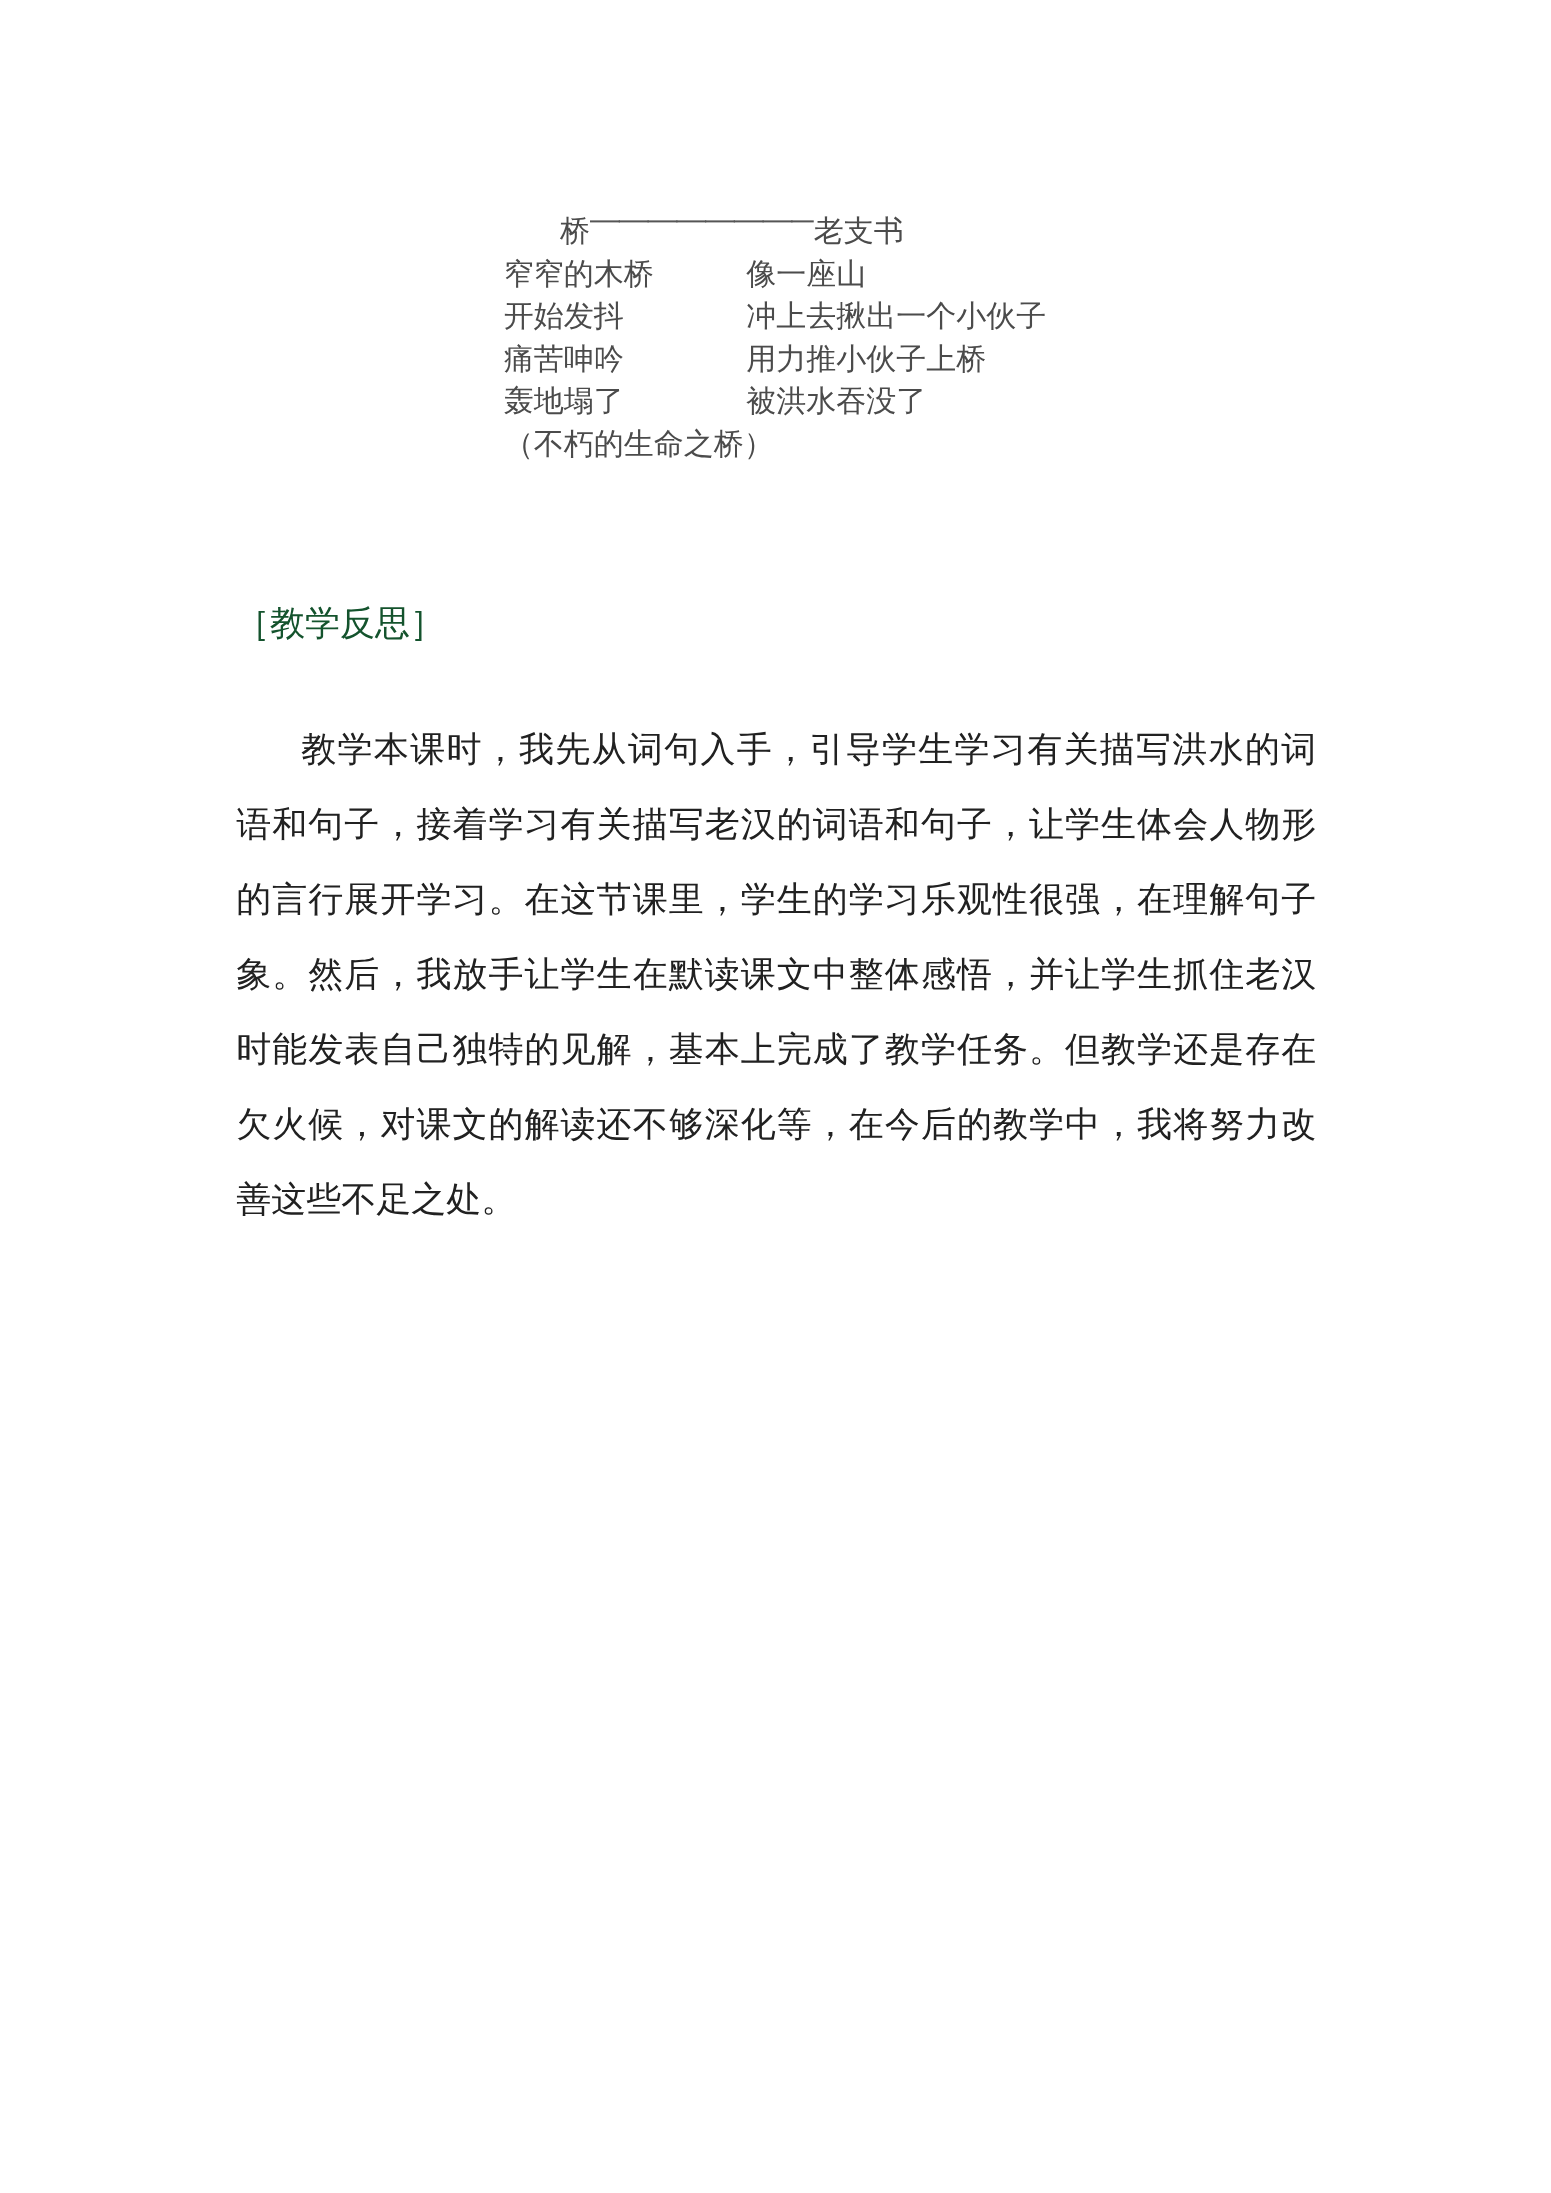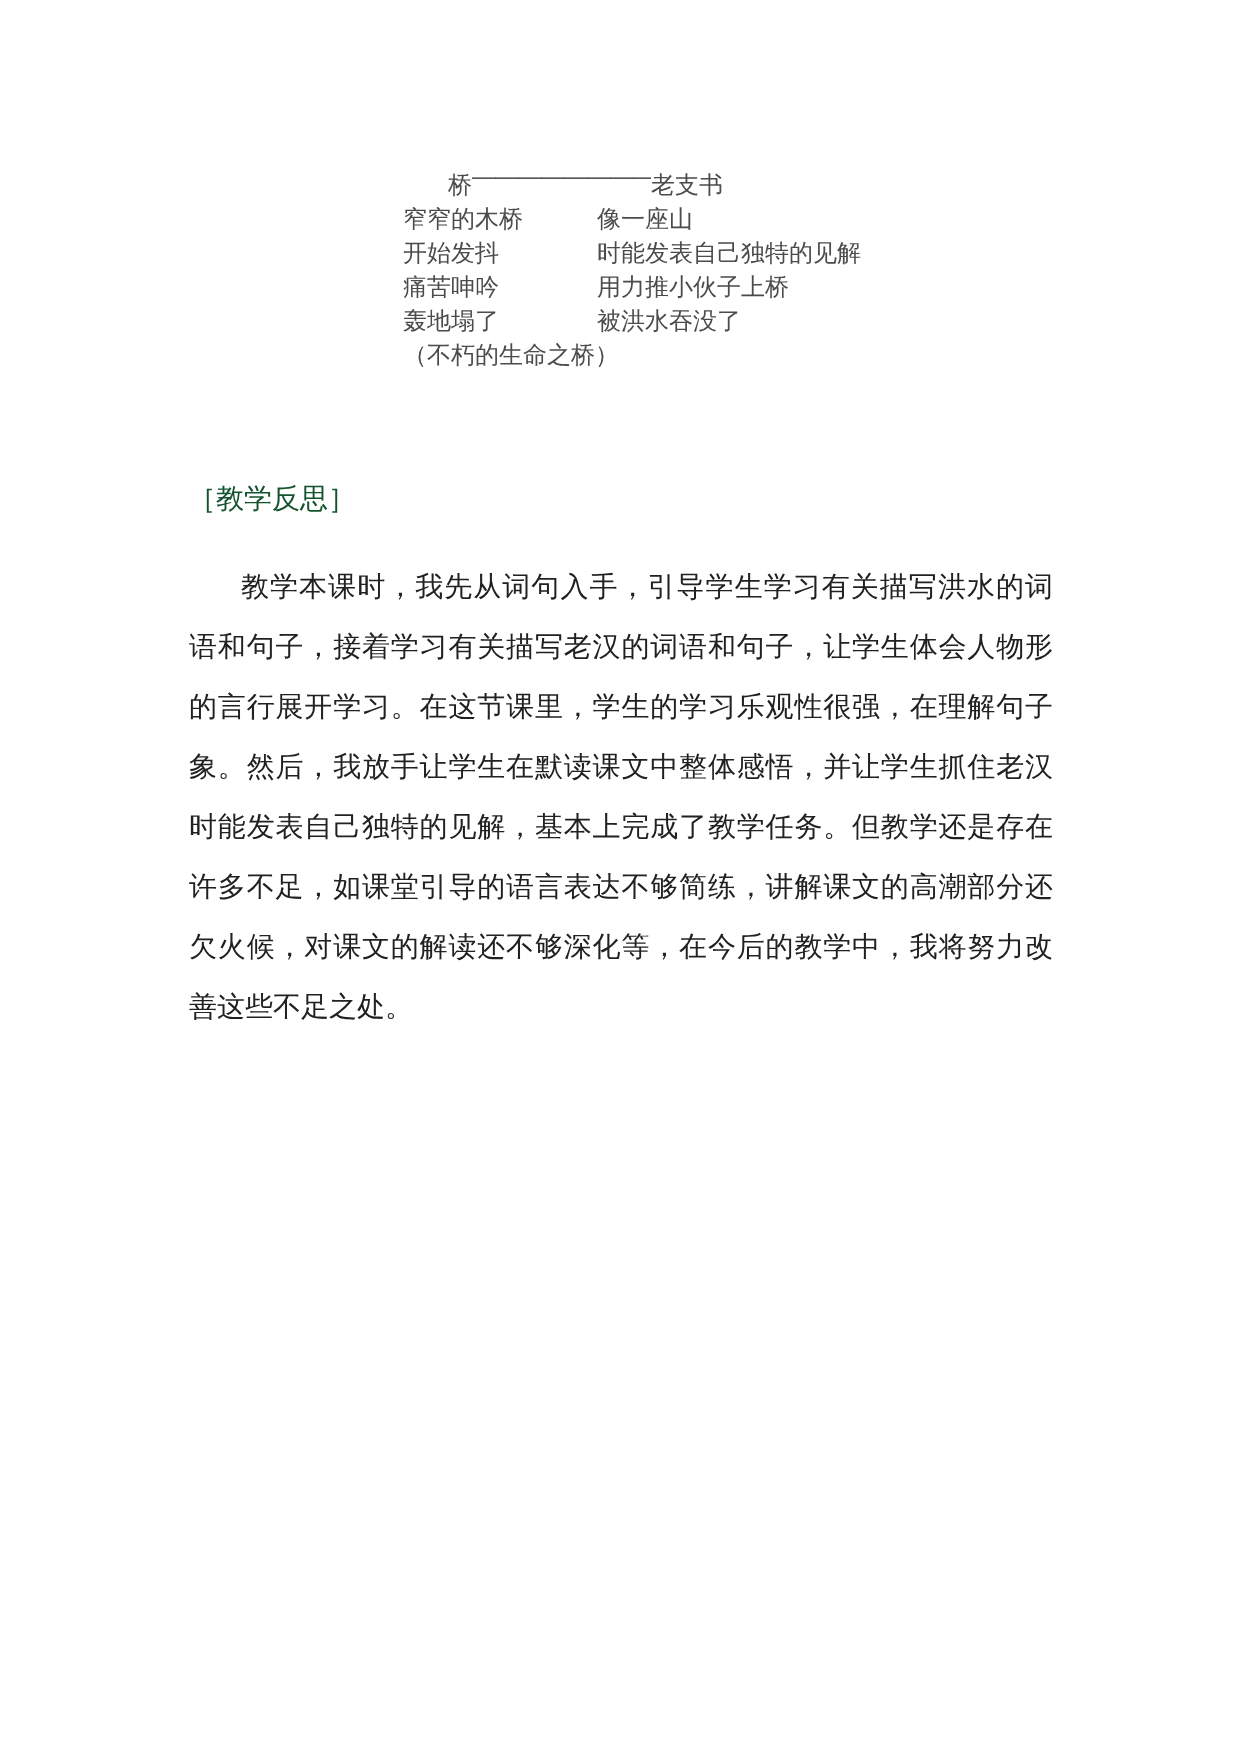--- a/index.html
+++ b/index.html
@@ -60,21 +60,21 @@
     font-size: 28px;
     font-weight: normal;
     line-height: 40px;
     color: #14532d;
   }
 
   
   .reflection-body {
     position: absolute;
     left: 189px;
-    top: 557px;
+    top: 571px;
     width: 864px;
     font-family: "Liberation Serif", serif;
     font-size: 28px;
     line-height: 60px;
     color: #212121;
   }
   .par-line {
     height: 60px;
     text-align: justify;
     text-align-last: justify;
@@ -96,38 +96,37 @@
 
   <section class="board">
     <div class="board-title">
       <span>桥</span><span class="connector">——————————</span><span>老支书</span>
     </div>
 
     <div class="board-row">
       <span class="col-left">窄窄的木桥</span><span class="col-right">像一座山</span>
     </div>
     <div class="board-row">
-      <span class="col-left">开始发抖</span><span class="col-right">时能发表自己独特的见解</span>
+      <span class="col-left">开始发抖</span><span class="col-right">冲上去揪出一个小伙子</span>
     </div>
     <div class="board-row">
       <span class="col-left">痛苦呻吟</span><span class="col-right">用力推小伙子上桥</span>
     </div>
     <div class="board-row">
       <span class="col-left">轰地塌了</span><span class="col-right">被洪水吞没了</span>
     </div>
 
     <div class="board-note">（不朽的生命之桥）</div>
   </section>
 
   <h2 class="reflection-heading">［教学反思］</h2>
 
   <div class="reflection-body">
     <div class="par-line first">教学本课时，我先从词句入手，引导学生学习有关描写洪水的词</div>
     <div class="par-line">语和句子，接着学习有关描写老汉的词语和句子，让学生体会人物形</div>
     <div class="par-line">的言行展开学习。在这节课里，学生的学习乐观性很强，在理解句子</div>
     <div class="par-line">象。然后，我放手让学生在默读课文中整体感悟，并让学生抓住老汉</div>
     <div class="par-line">时能发表自己独特的见解，基本上完成了教学任务。但教学还是存在</div>
-    <div class="par-line">许多不足，如课堂引导的语言表达不够简练，讲解课文的高潮部分还</div>
     <div class="par-line">欠火候，对课文的解读还不够深化等，在今后的教学中，我将努力改</div>
     <div class="par-line last">善这些不足之处。</div>
   </div>
 
 </div>
 
 </body></html>

